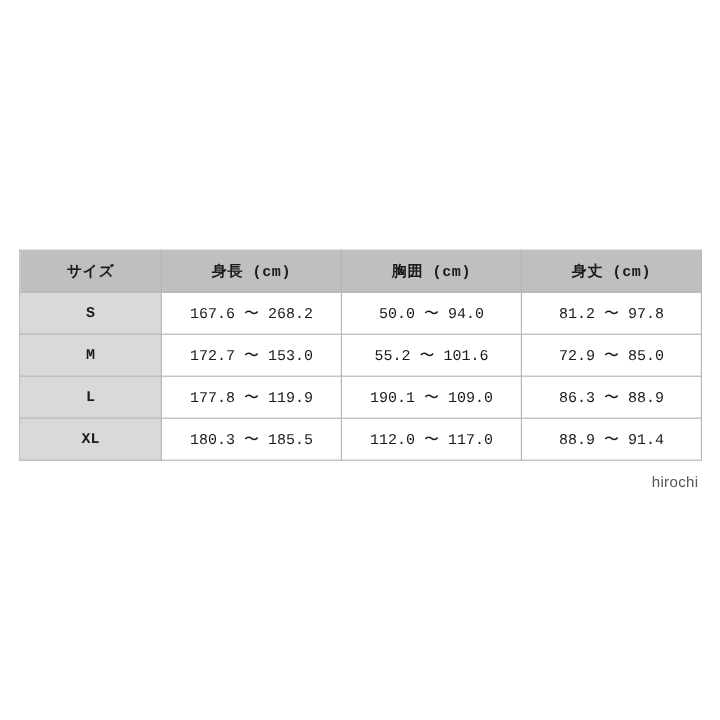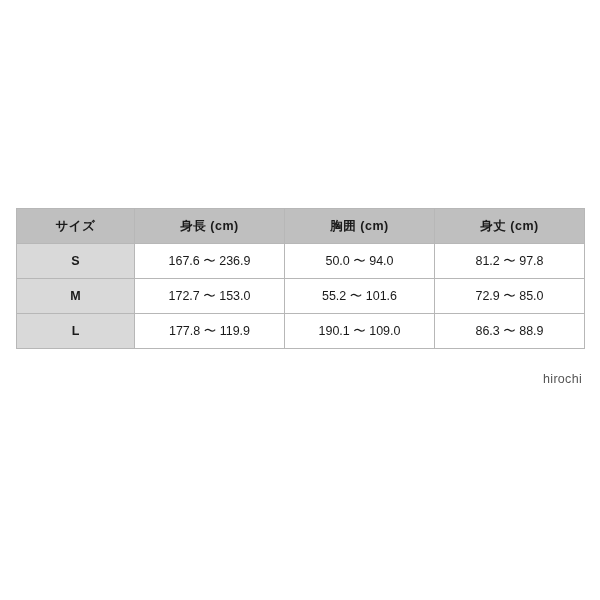--- a/index.html
+++ b/index.html
@@ -22,20 +22,21 @@
   .size-table-wrap {
     position: absolute;
     left: 16px;
     top: 208px;
     width: 568px;
   }
   table.size-table {
     border-collapse: collapse;
     width: 568px;
     table-layout: fixed;
+    font-family: Liberation Mono, monospace;
   }
   table.size-table th,
   table.size-table td {
     border: 1px solid #b7b7b7;
     height: 35px;
     text-align: center;
     vertical-align: middle;
     font-size: 12.5px;
     color: #1a1a1a;
     font-weight: normal;
@@ -56,21 +57,21 @@
     background: #ffffff;
   }
   col.c-size  { width: 118px; }
   col.c-col1  { width: 150px; }
   col.c-col2  { width: 150px; }
   col.c-col3  { width: 150px; }
 
   .watermark {
     position: absolute;
     right: 18px;
-    top: 372px;
+    top: 395px;
     font-size: 12.5px;
     color: #555555;
     letter-spacing: 0.3px;
   }
 </style>
 </head>
 <body>
 
 <div class="page">
 
@@ -86,35 +87,41 @@
         <tr>
           <th>サイズ</th>
           <th>身長 (cm)</th>
           <th>胸囲 (cm)</th>
           <th>身丈 (cm)</th>
         </tr>
       </thead>
       <tbody>
         <tr>
           <th class="row-head">S</th>
-          <td>167.6 〜 236.9</td>
+          <td>167.6 〜 268.2</td>
           <td>50.0 〜 94.0</td>
           <td>81.2 〜 97.8</td>
         </tr>
         <tr>
           <th class="row-head">M</th>
           <td>172.7 〜 153.0</td>
           <td>55.2 〜 101.6</td>
           <td>72.9 〜 85.0</td>
         </tr>
         <tr>
           <th class="row-head">L</th>
           <td>177.8 〜 119.9</td>
           <td>190.1 〜 109.0</td>
           <td>86.3 〜 88.9</td>
         </tr>
+        <tr>
+          <th class="row-head">XL</th>
+          <td>180.3 〜 185.5</td>
+          <td>112.0 〜 117.0</td>
+          <td>88.9 〜 91.4</td>
+        </tr>
       </tbody>
     </table>
   </div>
 
   <div class="watermark">hirochi</div>
 
 </div>
 
 </body></html>

